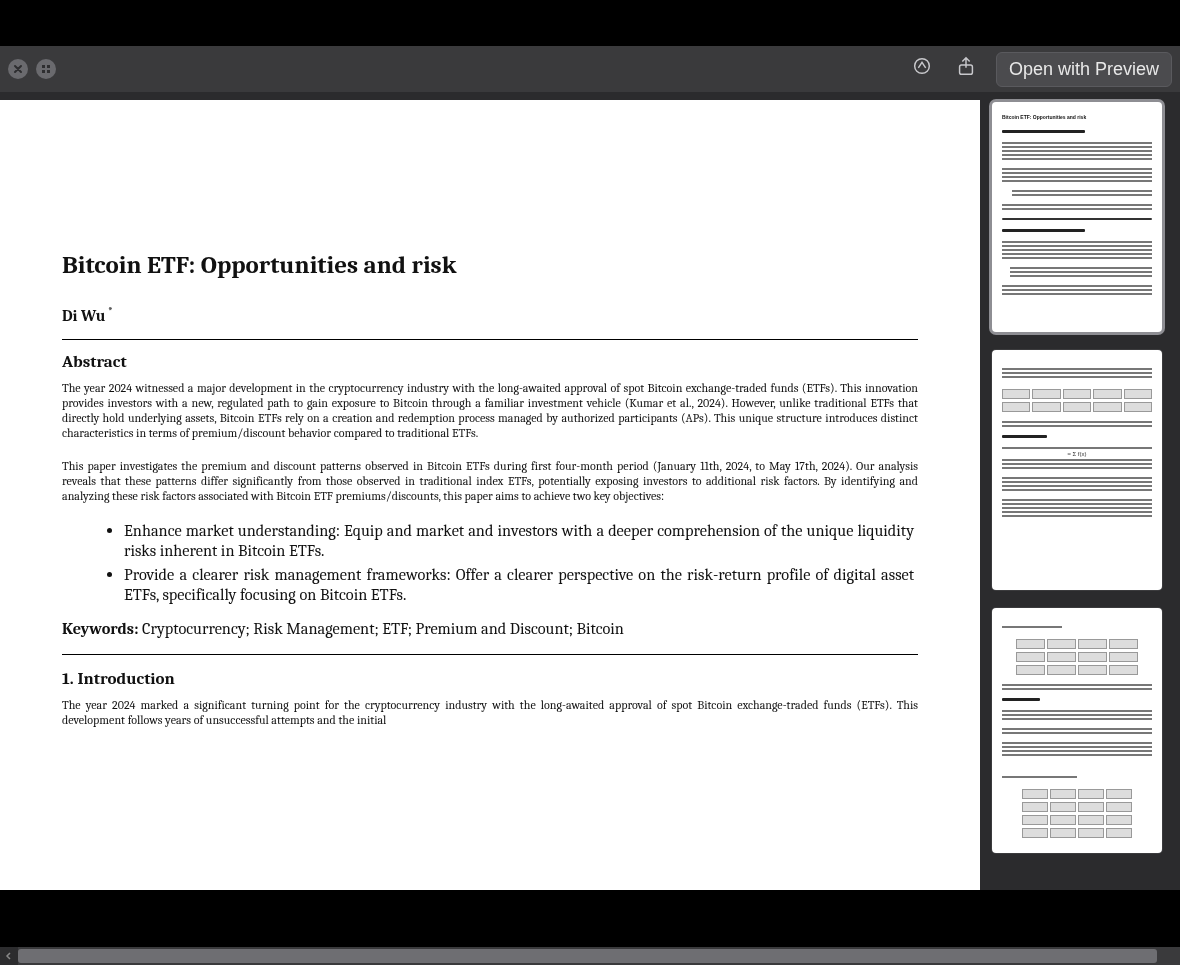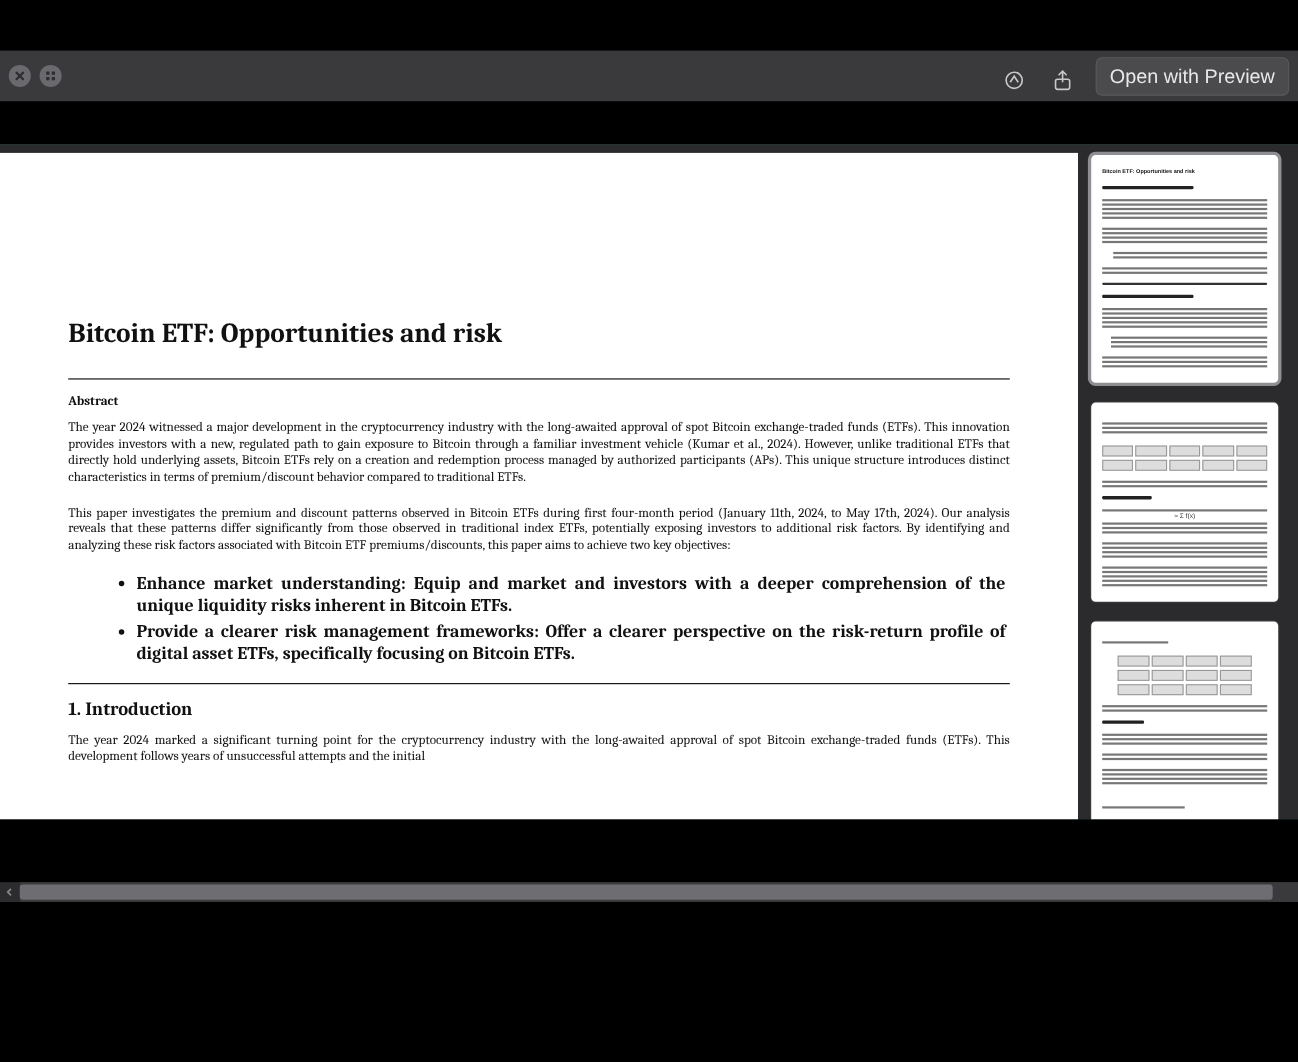--- a/index.html
+++ b/index.html
@@ -4,49 +4,49 @@
 <style>
   * { box-sizing: border-box; margin: 0; padding: 0; }
   html, body { width: 1180px; height: 965px; background: #000; font-family: -apple-system, "Helvetica Neue", Arial, sans-serif; overflow: hidden; }
   .window { position: relative; width: 1180px; height: 965px; background: #000; }
   .titlebar-spacer { height: 46px; background: #000; }
   .toolbar {
     height: 46px; background: #3a3a3c; display: flex; align-items: center; padding: 0 8px;
     color: #e8e8e8; font-size: 20px; gap: 10px;
   }
   .toolbar .left { display: flex; align-items: center; gap: 8px; flex: 1; min-width: 0; }
-  .toolbar .right { display: flex; align-items: flex-end; gap: 16px; }
+  .toolbar .right { display: flex; align-items: flex-start; gap: 16px; }
   .circle-btn {
     width: 20px; height: 20px; border-radius: 50%; background: #6a6a6e;
     display: flex; align-items: center; justify-content: center; flex-shrink: 0;
   }
   .circle-btn svg { width: 12px; height: 12px; }
   .filename { font-weight: 600; color: #f0f0f0; white-space: nowrap; overflow: hidden; text-overflow: ellipsis; }
   .icon-btn { width: 28px; height: 28px; display:flex; align-items:center; justify-content:center; color:#c8c8cc; }
   .icon-btn svg { width: 22px; height: 22px; stroke: #c8c8cc; fill: none; stroke-width: 1.6; }
   .open-btn {
     background: #4b4b4e; color: #e8e8e8; border-radius: 6px; padding: 6px 12px;
     font-size: 18px; border: 1px solid #5a5a5e;
   }
   .content-area {
-    position: relative; height: 614px; background: #0f766e; display: flex; margin-top: 39px;
+    position: relative; height: 798px; background: #0f766e; display: flex;
   }
   .page-viewport { width: 980px; height: 100%; background: #2b2b2d; overflow: hidden; position: relative; }
   .page {
     position: absolute; left: 0; top: 8px; width: 980px; background: #fff; padding: 150px 62px 40px 62px;
     color: #111; font-family: Cambria, Georgia, "Times New Roman", serif; height: 900px;
   }
   .page h1 { font-size: 25px; font-weight: 600; margin-bottom: 26px; }
   .authors { font-size: 16px; font-weight: 600; margin-bottom: 10px; }
   .sup { font-size: 11px; vertical-align: super; }
   hr.rule { border: none; border-top: 1.3px solid #000; margin: 14px 0 12px 0; }
-  .abs-title { font-size: 12px; font-weight: 700; margin-bottom: 10px; }
+  .abs-title { font-size: 17px; font-weight: 700; margin-bottom: 10px; }
   .body-text { font-size: 12px; line-height: 1.24; text-align: justify; margin-bottom: 18px; }
   ul.bul { list-style: disc; padding-left: 62px; margin-bottom: 14px; }
-  ul.bul li { font-size: 16.3px; line-height: 1.22; text-align: justify; margin-bottom: 4px; padding-right: 4px; font-weight: bold;}
+  ul.bul li { font-size: 16.3px; line-height: 1.22; text-align: justify; margin-bottom: 4px; padding-right: 4px;}
   .kw { font-size: 16.3px; margin-top: 4px; }
   .kw b { font-weight: 700; }
   hr.rule2 { border: none; border-top: 1.3px solid #000; margin: 16px 0 14px 0; }
   .sec-title { font-size: 17px; font-weight: 700; margin-bottom: 10px; }
   .page .body-text.cut { height: 46px; overflow: hidden; }
 
   .thumb-rail {
     width: 200px; height: 100%; background: #2b2b2d; padding: 10px 12px; overflow: hidden;
     display: flex; flex-direction: column; gap: 18px;
   }
@@ -109,28 +109,30 @@
           </svg>
       </div>
       <div class="open-btn">Open with Preview</div>
     </div>
   </div>
 
   <div class="content-area">
     <div class="page-viewport">
       <div class="page">
         <h1>Bitcoin ETF: Opportunities and risk</h1>
+        <div class="authors"><span>Di Wu</span><span class="sup"> *</span></div>
         <hr class="rule">
         <div class="abs-title">Abstract</div>
         <div class="body-text">The year 2024 witnessed a major development in the cryptocurrency industry with the long-awaited approval of spot Bitcoin exchange-traded funds (ETFs). This innovation provides investors with a new, regulated path to gain exposure to Bitcoin through a familiar investment vehicle (Kumar et al., 2024). However, unlike traditional ETFs that directly hold underlying assets, Bitcoin ETFs rely on a creation and redemption process managed by authorized participants (APs). This unique structure introduces distinct characteristics in terms of premium/discount behavior compared to traditional ETFs.</div>
         <div class="body-text">This paper investigates the premium and discount patterns observed in Bitcoin ETFs during first four-month period (January 11th, 2024, to May 17th, 2024). Our analysis reveals that these patterns differ significantly from those observed in traditional index ETFs, potentially exposing investors to additional risk factors. By identifying and analyzing these risk factors associated with Bitcoin ETF premiums/discounts, this paper aims to achieve two key objectives:</div>
         <ul class="bul">
           <li>Enhance market understanding: Equip and market and investors with a deeper comprehension of the unique liquidity risks inherent in Bitcoin ETFs.</li>
           <li>Provide a clearer risk management frameworks: Offer a clearer perspective on the risk-return profile of digital asset ETFs, specifically focusing on Bitcoin ETFs.</li>
         </ul>
+        <div class="kw"><b>Keywords:</b><span> Cryptocurrency; Risk Management; ETF; Premium and Discount; Bitcoin</span></div>
         <hr class="rule2">
         <div class="sec-title">1. Introduction</div>
         <div class="body-text cut">The year 2024 marked a significant turning point for the cryptocurrency industry with the long-awaited approval of spot Bitcoin exchange-traded funds (ETFs). This development follows years of unsuccessful attempts and the initial</div>
       </div>
     </div>
 
     <div class="thumb-rail">
       <div class="thumb selected" style="height:230px;">
         <div class="ttitle">Bitcoin ETF: Opportunities and risk</div>
         <div class="tgap"></div>

